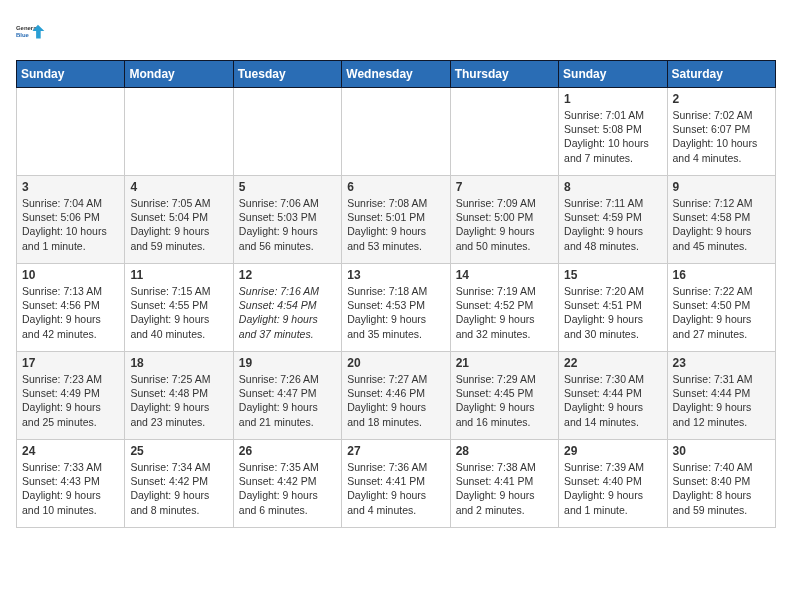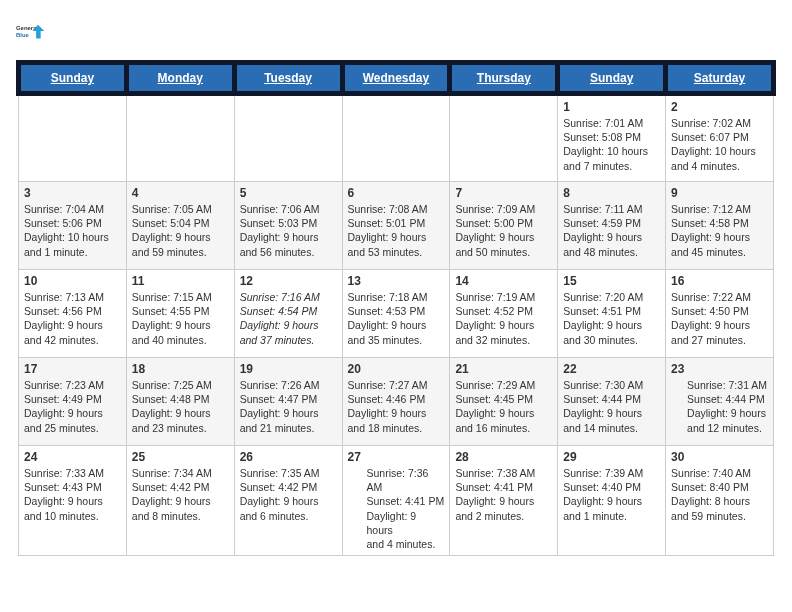--- a/index.html
+++ b/index.html
@@ -39,25 +39,24 @@
     }
     .calendar {
       width: 100%;
       border-collapse: collapse;
       font-size: 11px;
     }
     .calendar thead th {
       background: #2a6db5;
       color: #fff;
       padding: 6px 4px;
-      text-align: center;
+      text-align: left;
       font-size: 12px;
       font-weight: bold;
-      border: 5px solid #0f172a;
-      text-decoration: underline;
+      border: 1px solid #0f172a;
     }
     .calendar tbody td {
       border: 1px solid #ccc;
       vertical-align: top;
       padding: 4px 5px;
       width: 108px;
       min-height: 80px;
       height: 88px;
       background: #fff;
     }
@@ -270,21 +269,21 @@
         </td>
         <td>
           <div class="day-number">22</div>
           <div class="day-info" style="white-space: pre-line;">Sunrise: 7:30 AM
 Sunset: 4:44 PM
 Daylight: 9 hours
 and 14 minutes.</div>
         </td>
         <td>
           <div class="day-number">23</div>
-          <div class="day-info" style="white-space: pre-line; margin-left: 16px;">Sunrise: 7:31 AM
+          <div class="day-info" style="white-space: pre-line;">Sunrise: 7:31 AM
 Sunset: 4:44 PM
 Daylight: 9 hours
 and 12 minutes.</div>
         </td>
       </tr>
       <tr>
         <td>
           <div class="day-number">24</div>
           <div class="day-info" style="white-space: pre-line;">Sunrise: 7:33 AM
 Sunset: 4:43 PM
@@ -300,21 +299,21 @@
         </td>
         <td>
           <div class="day-number">26</div>
           <div class="day-info" style="white-space: pre-line;">Sunrise: 7:35 AM
 Sunset: 4:42 PM
 Daylight: 9 hours
 and 6 minutes.</div>
         </td>
         <td>
           <div class="day-number">27</div>
-          <div class="day-info" style="white-space: pre-line; margin-left: 19px;">Sunrise: 7:36 AM
+          <div class="day-info" style="white-space: pre-line;">Sunrise: 7:36 AM
 Sunset: 4:41 PM
 Daylight: 9 hours
 and 4 minutes.</div>
         </td>
         <td>
           <div class="day-number">28</div>
           <div class="day-info" style="white-space: pre-line;">Sunrise: 7:38 AM
 Sunset: 4:41 PM
 Daylight: 9 hours
 and 2 minutes.</div>

